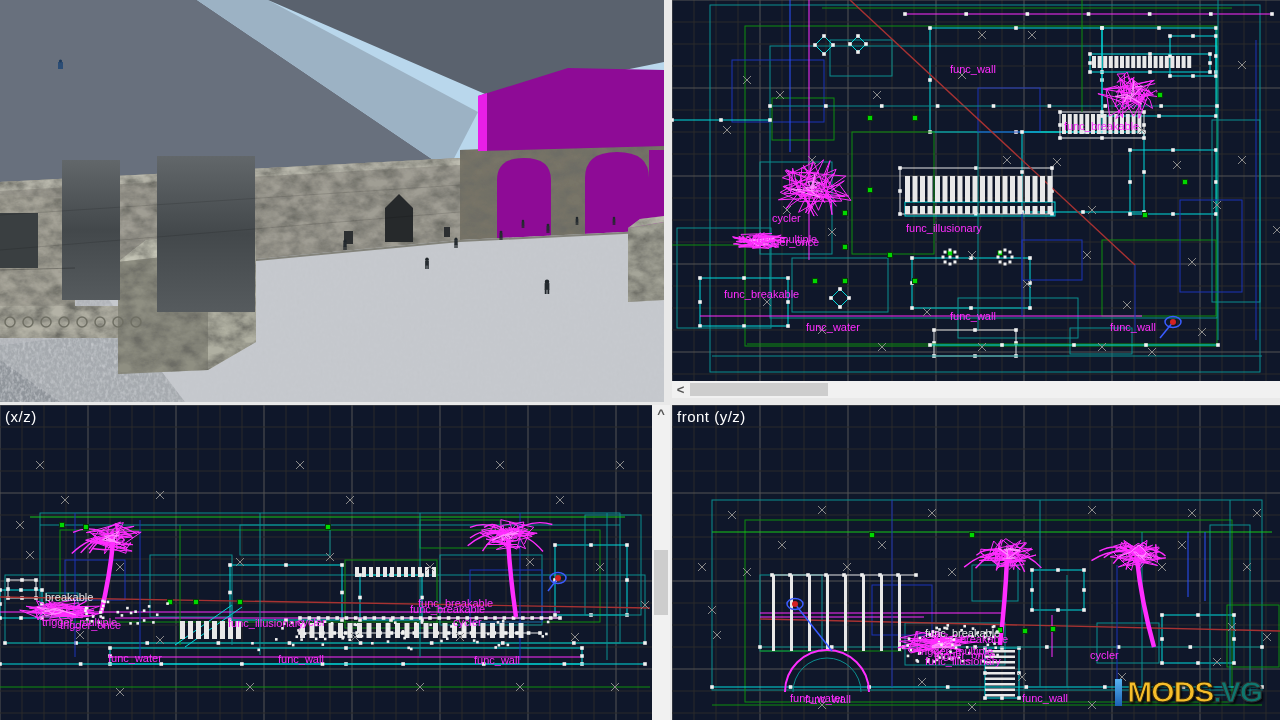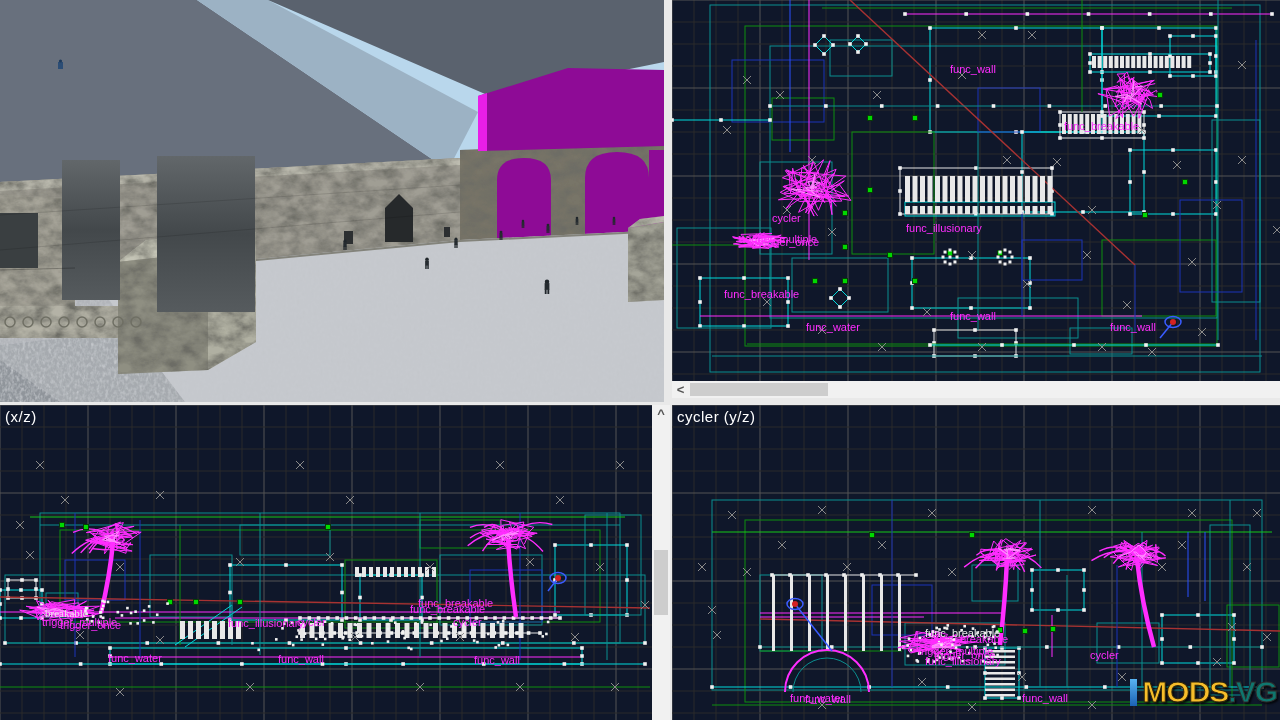--- a/index.html
+++ b/index.html
@@ -22,21 +22,21 @@
   
   #hscroll{position:absolute;left:672px;top:381px;width:608px;height:17px;background:#f1f1f1}
   #hscroll .sb-btn{position:absolute;left:0;top:0;width:17px;height:17px}
   #hthumb{position:absolute;left:18px;top:2px;width:138px;height:13px;background:#cdcdcd}
   #vscroll{position:absolute;left:652px;top:405px;width:18px;height:315px;background:#f1f1f1}
   #vscroll .sb-btn{position:absolute;left:0;top:0;width:18px;height:16px}
   #vthumb{position:absolute;left:2px;top:145px;width:14px;height:65px;background:#cdcdcd}
   .sb-btn{display:flex;align-items:center;justify-content:center;
     color:#555;font-size:13px;font-weight:bold;line-height:1;cursor:default}
   
-  #watermark{position:absolute;right:3px;bottom:11px;z-index:20;display:flex;align-items:center}
+  #watermark{position:absolute;right:18px;bottom:11px;z-index:20;display:flex;align-items:center}
   .wm-bar{width:7px;height:27px;background:linear-gradient(180deg,#58b2f2,#1b62b4);margin-right:5px}
   .wm-name{font-size:30px;font-weight:bold;letter-spacing:-1px;color:#f6bd2a;
     -webkit-text-stroke:1px #31270a;
     text-shadow:2px 2px 2px rgba(0,0,0,.75)}
   .wm-tld{font-size:30px;font-weight:bold;letter-spacing:-1px;color:#0f766e;
     -webkit-text-stroke:1px #2d2d2d;
     text-shadow:2px 2px 2px rgba(0,0,0,.75)}
 </style>
 </head>
 <body>
@@ -1039,21 +1039,21 @@
         <rect x="103.1677821919322" y="195.47753986208699" width="2.6" height="2.6" fill="#f2f2f2"></rect>
         <rect x="134.28630284387617" y="205.36314459987915" width="2.6" height="2.6" fill="#f2f2f2"></rect>
         <rect x="84.70052745081485" y="201.81144031467846" width="2.6" height="2.6" fill="#f2f2f2"></rect>
         <line x1="558" y1="173" x2="548" y2="186" stroke="#3a5cff" stroke-width="1.5"></line>
         <ellipse cx="558" cy="173" rx="8" ry="5.5" fill="none" stroke="#3a5cff" stroke-width="1.5"></ellipse>
         <circle cx="558" cy="173" r="3" fill="#d42222"></circle>
       </g>
     </svg>
   <div class="vp-title">(x/z)</div>
   <div class="labels" id="labelsBL">
-      <span style="left: 45px; top: 202px; color: rgb(232, 232, 232); font-family: Liberation Serif, serif;">breakable</span>
+      <span style="left: 45px; top: 186px; color: rgb(232, 232, 232);">breakable</span>
       <span style="left: 42px; top: 211px; color: rgb(255, 45, 255);">trigger_multiple</span>
       <span style="left: 60px; top: 214px; color: rgb(255, 45, 255);">trigger_once</span>
       <span style="left: 228px; top: 212px; color: rgb(255, 45, 255);">func_illusionary</span>
       <span style="left: 297px; top: 211px; color: rgb(255, 45, 255);">cycler</span>
       <span style="left: 108px; top: 247px; color: rgb(255, 45, 255);">func_water</span>
       <span style="left: 278px; top: 248px; color: rgb(255, 45, 255);">func_wall</span>
       <span style="left: 418px; top: 192px; color: rgb(255, 45, 255);">func_breakable</span>
       <span style="left: 410px; top: 198px; color: rgb(255, 45, 255);">func_breakable</span>
       <span style="left: 453px; top: 211px; color: rgb(255, 45, 255);">cycler</span>
       <span style="left: 474px; top: 249px; color: rgb(255, 45, 255);">func_wall</span>
@@ -1348,21 +1348,21 @@
         <rect x="320.03863262087106" y="230.65588513324036" width="2.6" height="2.6" fill="#f2f2f2"></rect>
         <rect x="263.37997474549337" y="221.65587991690262" width="2.6" height="2.6" fill="#f2f2f2"></rect>
         <rect x="279.1731633020565" y="238.5287252006121" width="2.6" height="2.6" fill="#f2f2f2"></rect>
         <path d="M113,287 A42,42 0 0 1 197,287" fill="none" stroke="#ff2dff" stroke-width="2"></path>
         <path d="M121,287 A34,34 0 0 1 189,287" fill="none" stroke="#0b8f8f" stroke-width="1"></path>
         <line x1="123" y1="199" x2="160" y2="246" stroke="#3a5cff" stroke-width="1.5"></line>
         <ellipse cx="123" cy="199" rx="8" ry="5.5" fill="none" stroke="#3a5cff" stroke-width="1.5"></ellipse>
         <circle cx="123" cy="199" r="3" fill="#d42222"></circle>
       </g>
     </svg>
-  <div class="vp-title">cycler (y/z)</div>
+  <div class="vp-title">front (y/z)</div>
   <div class="labels" id="labelsBR">
       <span style="left: 253px; top: 222px; color: rgb(232, 232, 232);">func_breakable</span>
       <span style="left: 261px; top: 228px; color: rgb(255, 45, 255);">func_breakable</span>
       <span style="left: 246px; top: 240px; color: rgb(255, 45, 255);">trigger_multiple</span>
       <span style="left: 262px; top: 244px; color: rgb(255, 45, 255);">trigger_once</span>
       <span style="left: 253px; top: 250px; color: rgb(255, 45, 255);">func_illusionary</span>
       <span style="left: 118px; top: 287px; color: rgb(255, 45, 255);">func_water</span>
       <span style="left: 133px; top: 288px; color: rgb(255, 45, 255);">func_wall</span>
       <span style="left: 350px; top: 287px; color: rgb(255, 45, 255);">func_wall</span>
       <span style="left: 418px; top: 244px; color: rgb(255, 45, 255);">cycler</span>

